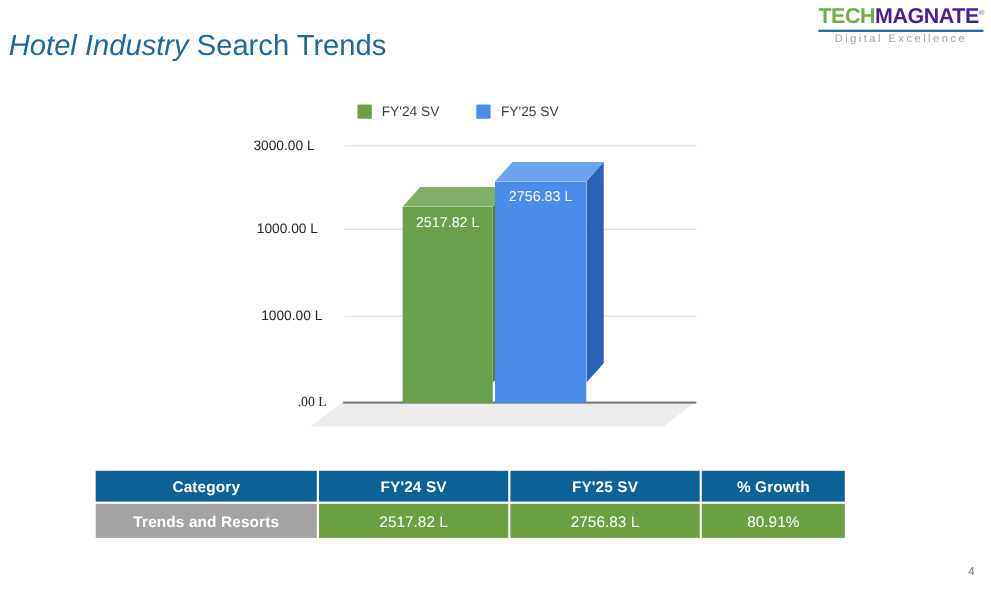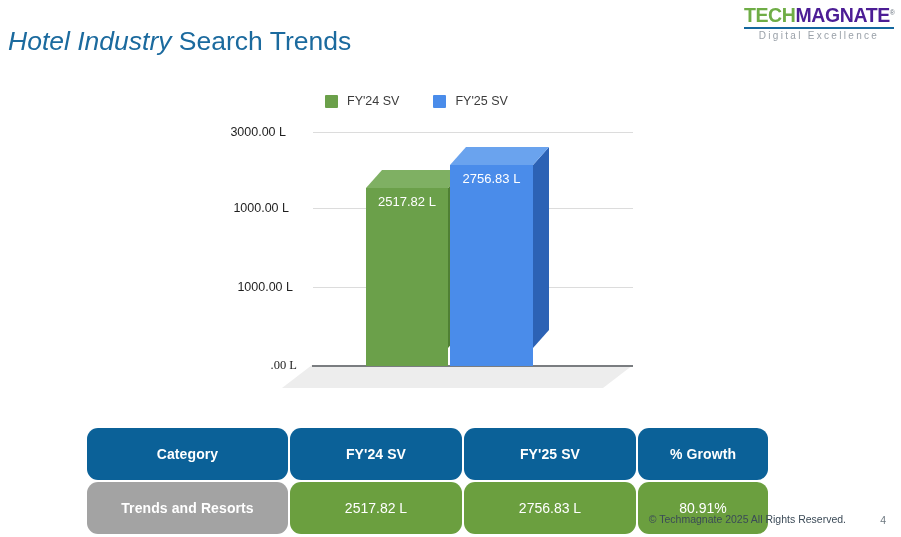--- a/index.html
+++ b/index.html
@@ -178,22 +178,21 @@
     border-collapse: separate;
     border-spacing: 2px 2px;
     table-layout: fixed;
   }
   #table th, #table td {
     height: 28px;
     text-align: center;
     vertical-align: middle;
     font-size: 14px;
     color: #ffffff;
-    padding: 18px;
-    border-radius: 11px;
+    padding: 6px;
   }
   #table th {
     background: #0B6198;
     font-weight: bold;
     letter-spacing: 0.1px;
   }
   #table td { background: #6B9F3F; font-weight: normal; }
   #table td.rowhead {
     background: #A3A3A3;
     font-weight: bold;
@@ -298,16 +297,15 @@
     <tbody>
       <tr>
         <td class="rowhead">Trends and Resorts</td>
         <td>2517.82 L</td>
         <td>2756.83 L</td>
         <td>80.91%</td>
       </tr>
     </tbody>
   </table>
 
-  <div id="footer-copy">© Techmagnate 2025 All Rights Reserved.</div>
   <div id="page-number">4</div>
 
 </div>
 
 </body></html>

